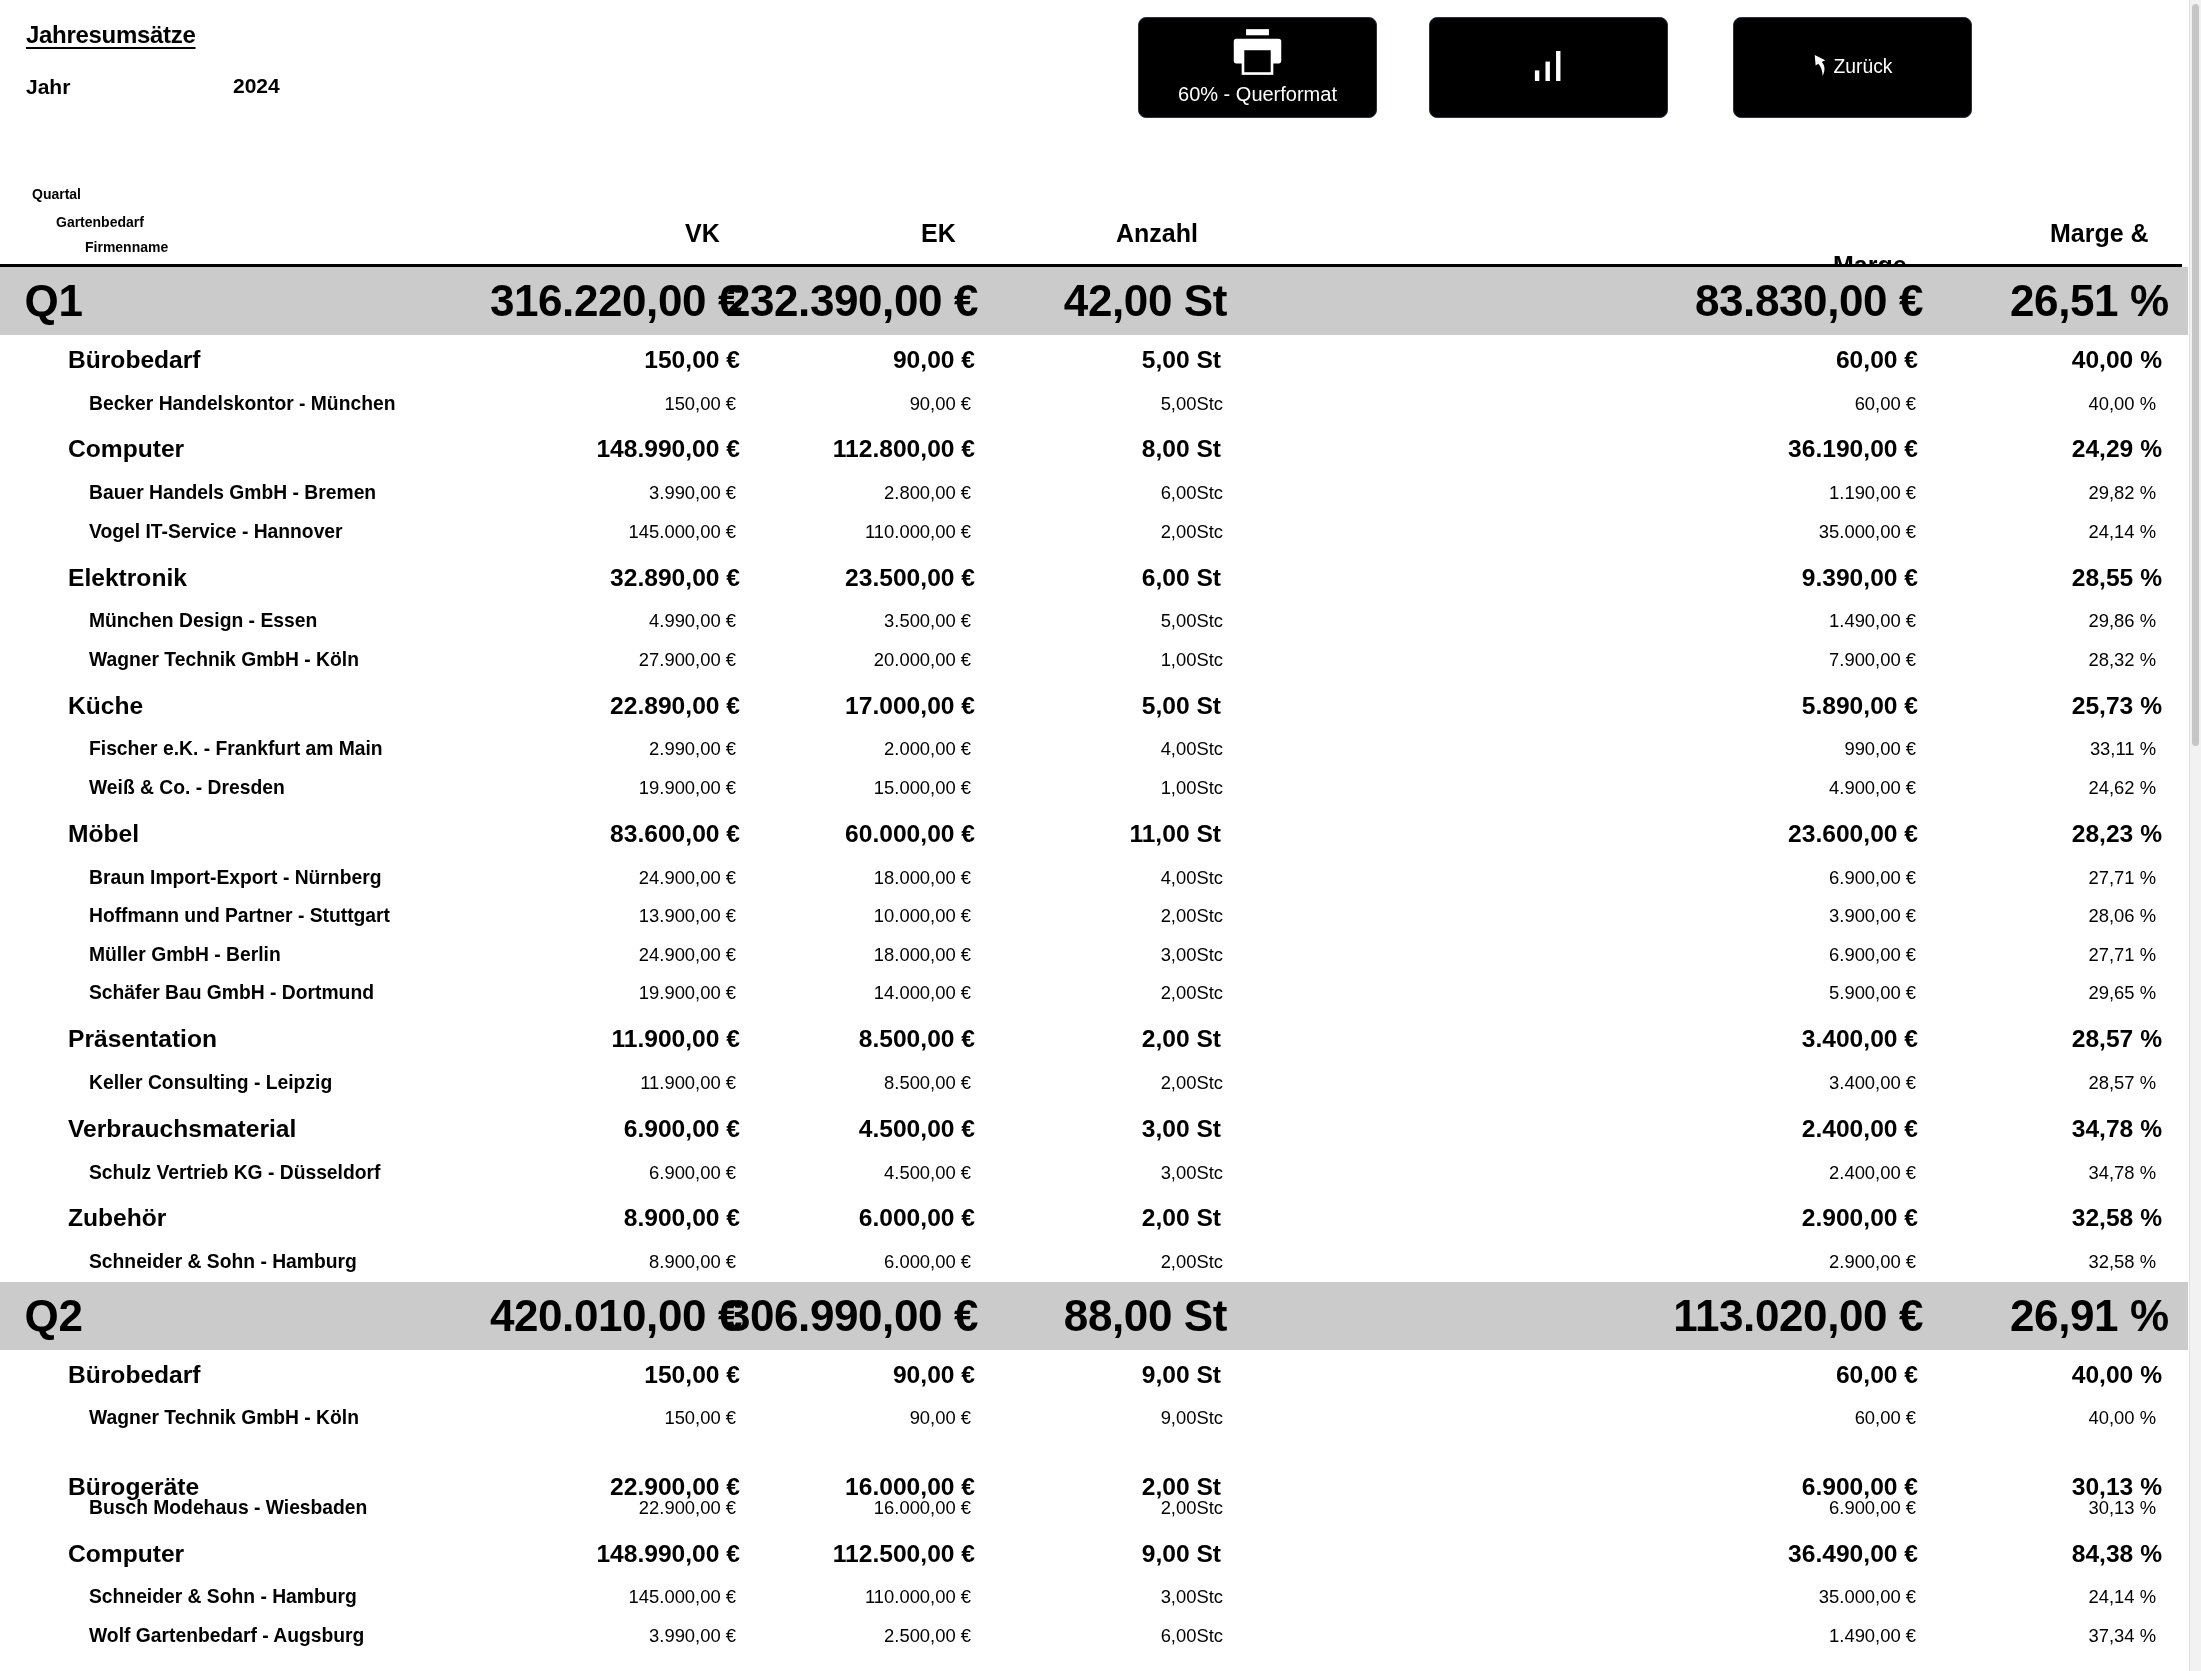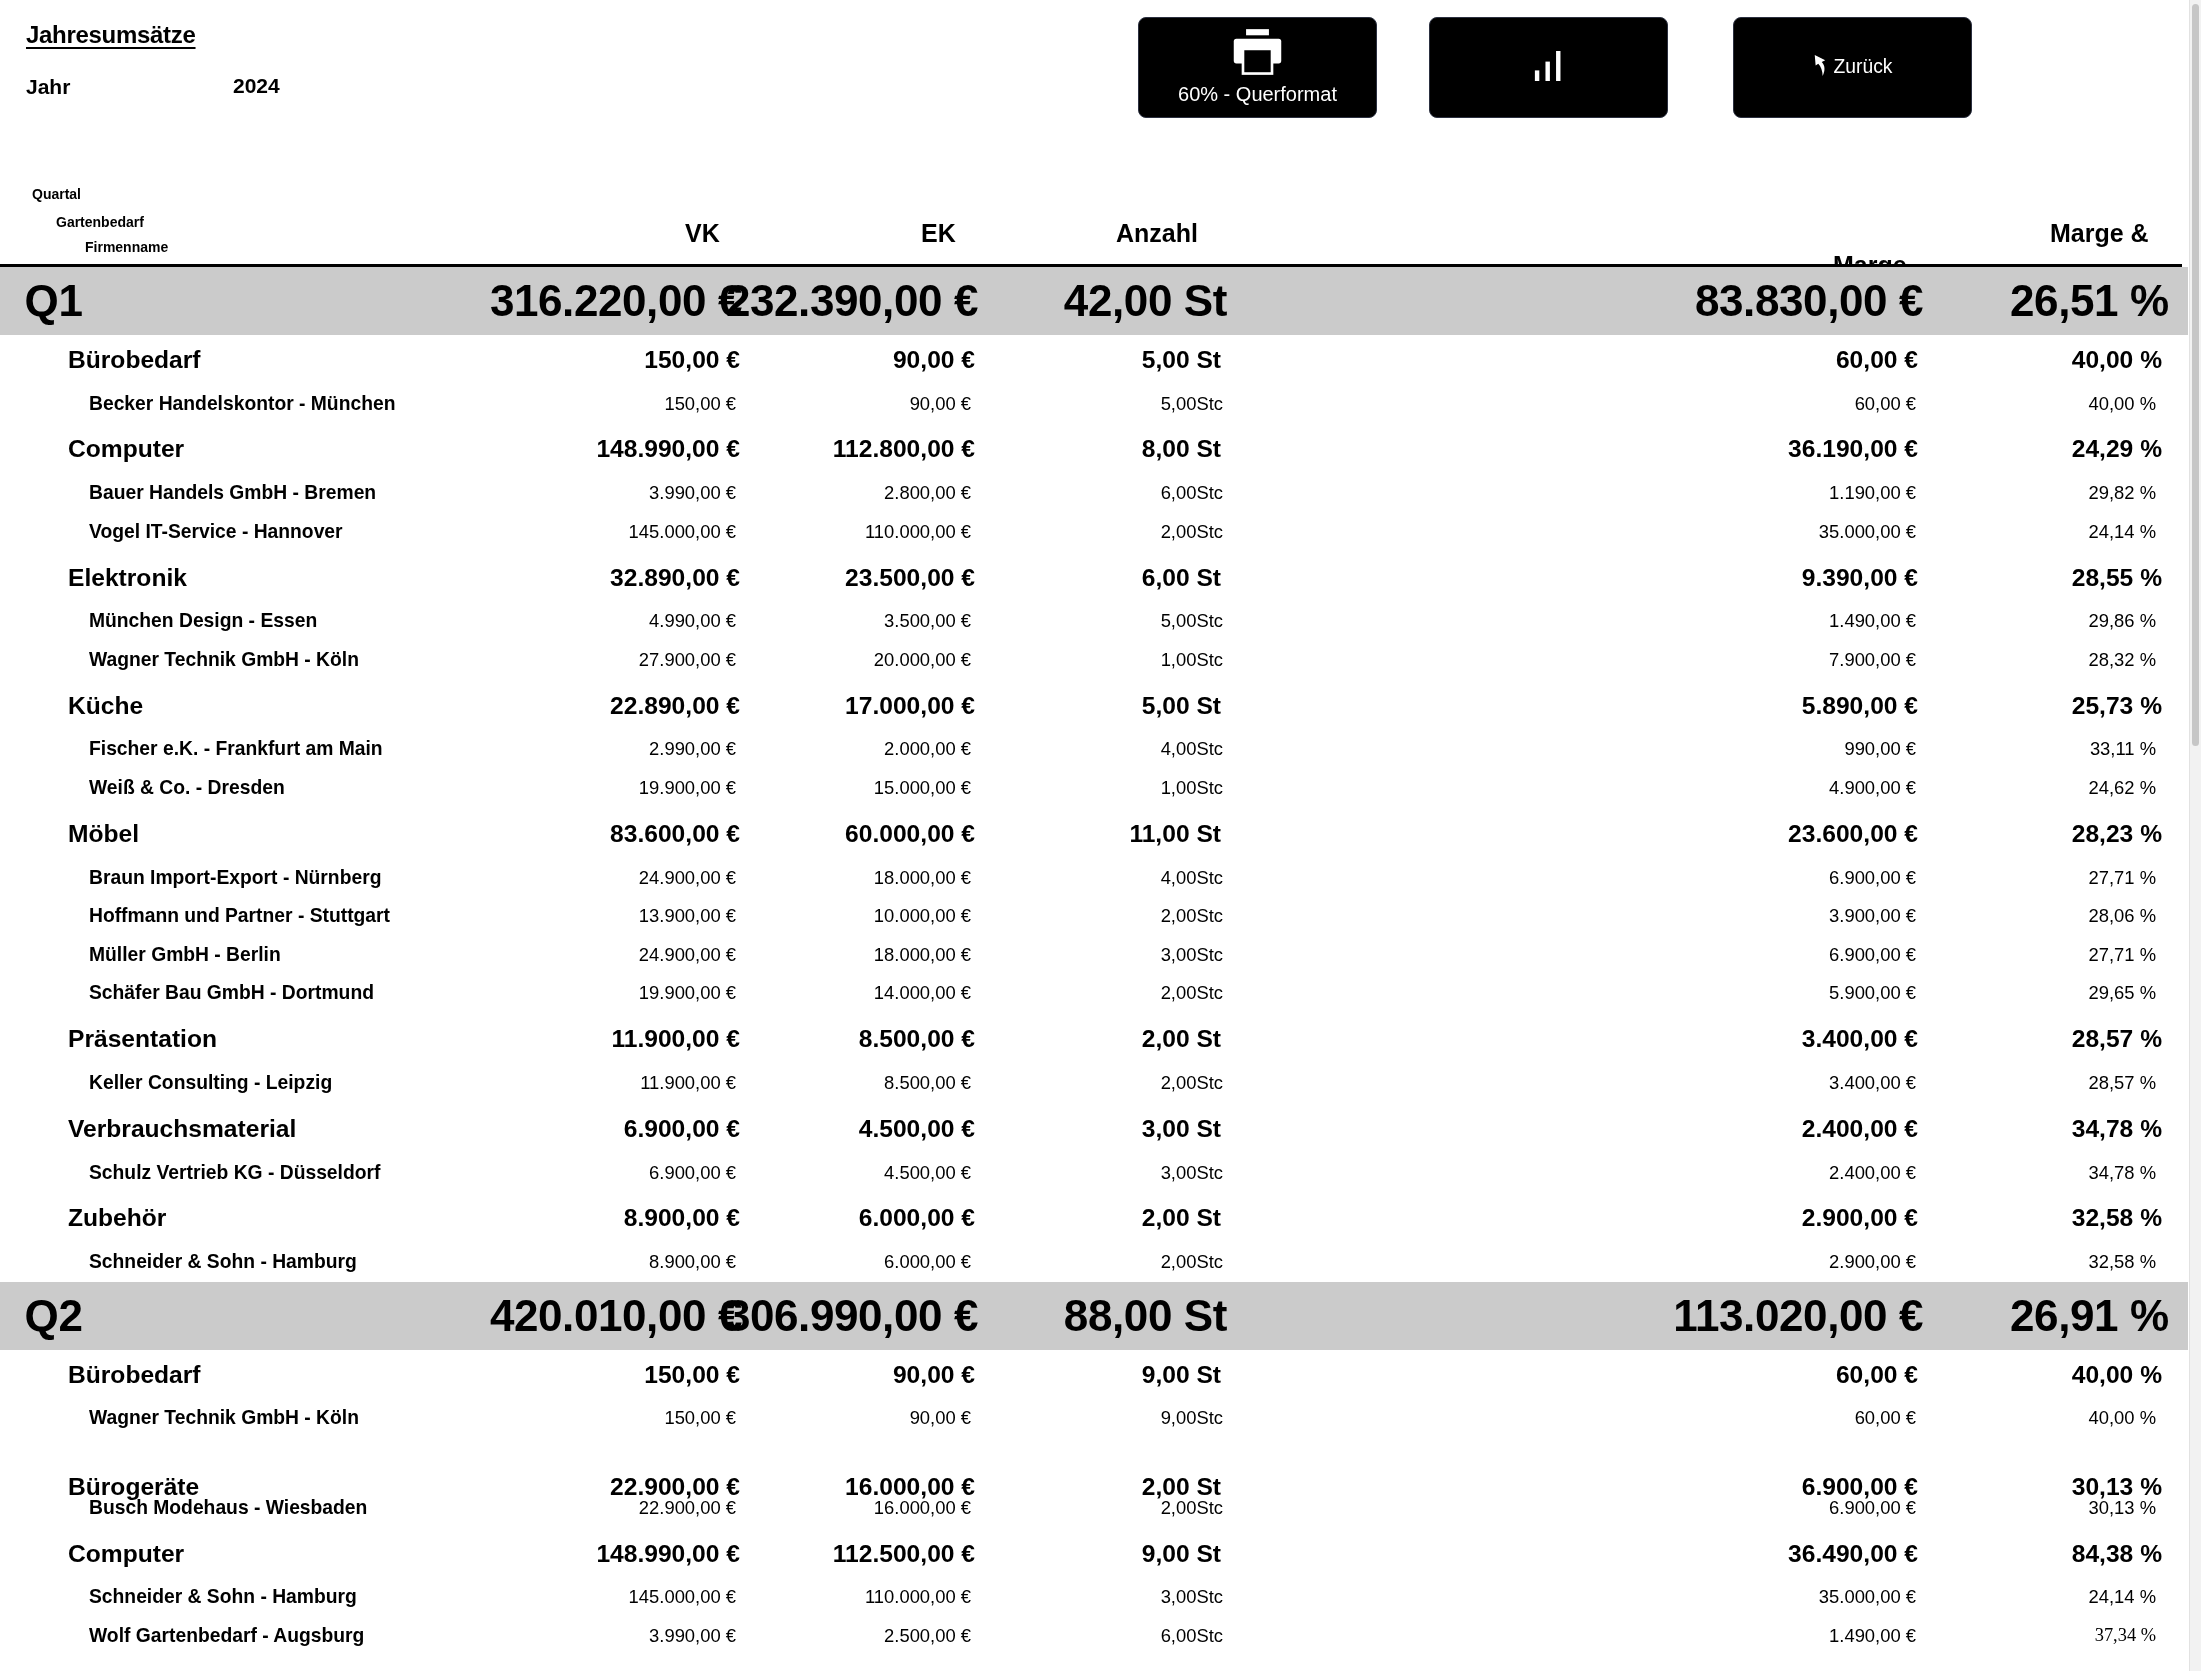--- a/index.html
+++ b/index.html
@@ -333,20 +333,20 @@
       <div class="cell num" style="right: 965px;">3,00Stc</div>
       <div class="cell num" style="right: 272px;">35.000,00 €</div>
       <div class="cell num" style="right: 32px;">24,14 %</div>
     </div>
     <div class="row firm" style="top: 1616px;">
       <div class="cell name" style="left: 89px;">Wolf Gartenbedarf - Augsburg</div>
       <div class="cell num" style="right: 1452px;">3.990,00 €</div>
       <div class="cell num" style="right: 1217px;">2.500,00 €</div>
       <div class="cell num" style="right: 965px;">6,00Stc</div>
       <div class="cell num" style="right: 272px;">1.490,00 €</div>
-      <div class="cell num" style="right: 32px; font-family: Liberation Serif, serif;">37,34 %</div>
+      <div class="cell num" style="right: 32px;">37,34 %</div>
     </div>
   </div>
 
 <div class="scrollbar">
   <div class="scroll-thumb"></div>
 </div>
 
 
 </body></html>

